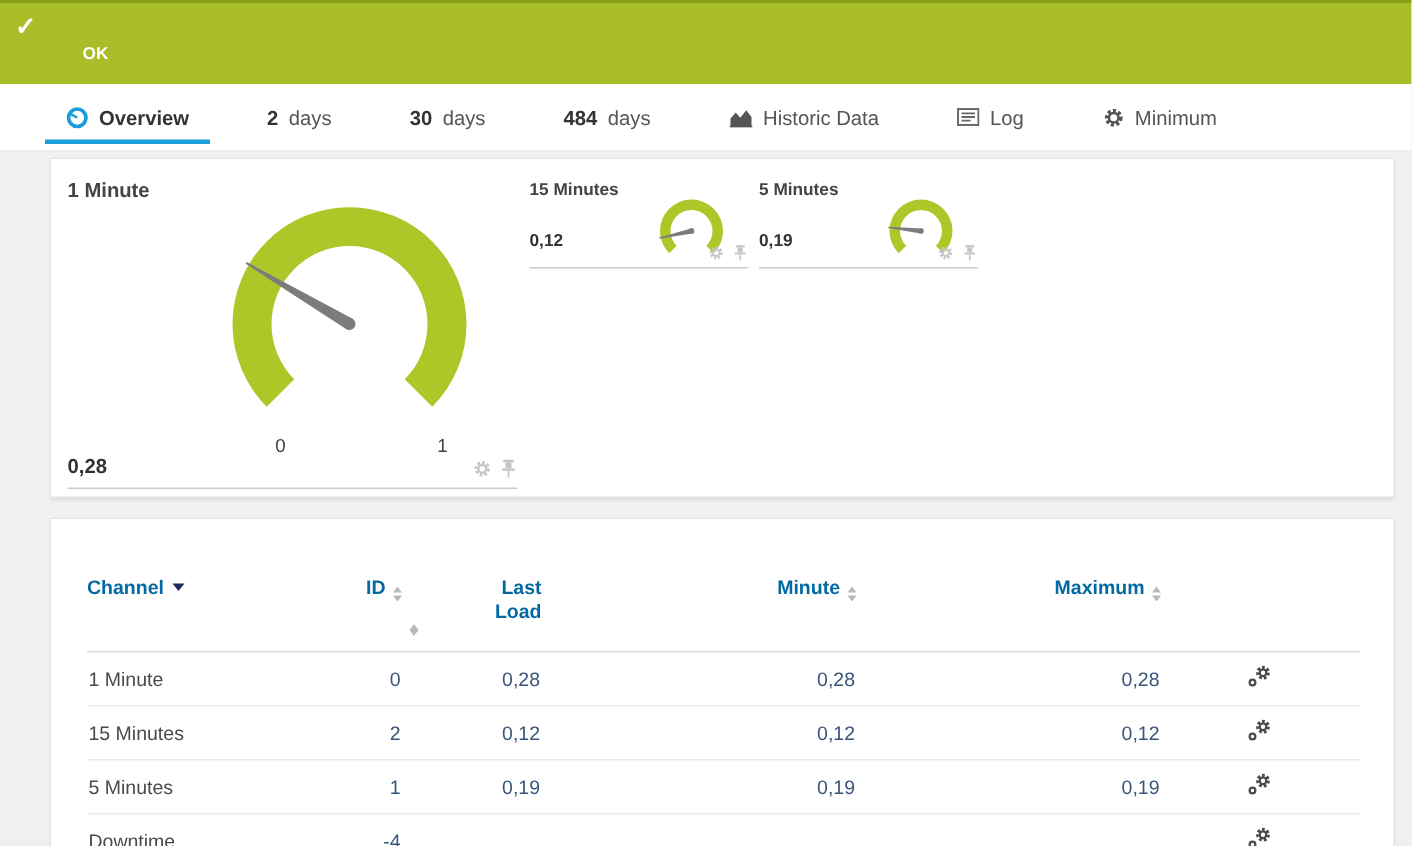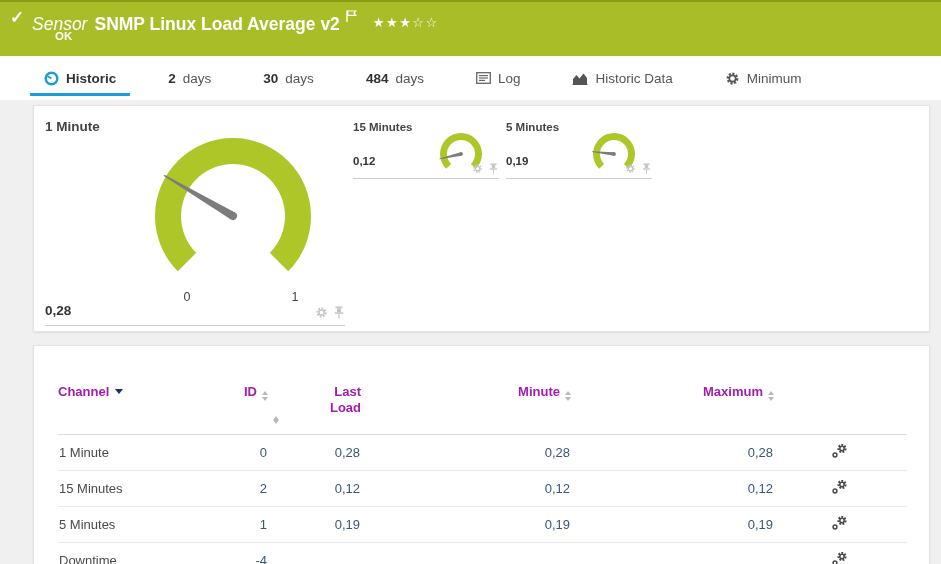--- a/index.html
+++ b/index.html
@@ -56,21 +56,21 @@
   #g15-icons{left:438px;top:57px}
   #g15-rule{left:319px;top:72px;width:146px}
   #g5-title{left:472px;top:15px}
   #g5-svg{position:absolute;left:556px;top:24px}
   #g5-value{left:472px;top:49px}
   #g5-icons{left:591px;top:57px}
   #g5-rule{left:472px;top:72px;width:146px}
 
   
   table.tbl{position:absolute;left:24px;top:38px;width:849px;border-collapse:collapse;table-layout:fixed}
-  .tbl th{font-size:13px;font-weight:700;color:#a21caf;vertical-align:top;line-height:16px;
+  .tbl th{font-size:13px;font-weight:700;color:#0369a1;vertical-align:top;line-height:16px;
     padding:0 0 10px 0;text-align:right;cursor:pointer;white-space:nowrap;border-bottom:1px solid #dcdcdc}
   .tbl th.c-channel{text-align:left}
   .tbl td{height:33px;font-size:13px;border-bottom:1px solid #e9e9e9;text-align:right;white-space:nowrap}
   .tbl td.c-channel{text-align:left;color:#4a4a4a}
   .tbl td.num{color:#3a557c}
   .c-channel{width:150px}.c-id{width:60px}.c-last{width:93px}.c-min{width:210px}.c-max{width:203px}
   .c-act{width:133px}
   .tbl td.c-act{text-align:left;padding-left:57px}
   .sort{display:inline-flex;flex-direction:column;gap:2px;margin-left:5px;vertical-align:1px}
   .sort i{display:block;width:0;height:0;border-left:3.5px solid transparent;border-right:3.5px solid transparent}
@@ -78,64 +78,58 @@
   .sort .dn{border-top:4px solid #b9b9b9}
   .sorted-caret{display:inline-block;width:0;height:0;border-left:4.5px solid transparent;
     border-right:4.5px solid transparent;border-top:5px solid #1b2e5e;margin-left:6px;vertical-align:2px}
   .hdr-2line span{display:block}
 </style>
 </head>
 <body>
 
 <div class="app-header">
   <span class="check">✓</span>
-  <div class="title-line">
-    <span class="sensor-kind">Sensor</span><span class="sensor-title">SNMP Linux Load Average v2</span><span class="flag"><svg width="11" height="12" viewBox="0 0 11 12">
-          <path d="M1 .5 V12" stroke="#fff" stroke-width="1.4" fill="none"></path>
-          <path d="M1.8 1 h8 l-1.8 2.2 1.8 2.2 h-8 z" fill="none" stroke="#fff" stroke-width="1.2"></path>
-        </svg></span><span class="stars">★★★☆☆</span>
-  </div>
   <div class="status">OK</div>
 </div>
 
 <div class="tabbar">
   <div class="tab active">
     <svg width="15" height="15" viewBox="0 0 16 16">
         <circle cx="8" cy="8" r="6.2" fill="none" stroke="#1b9dd9" stroke-width="2.6"></circle>
         <line x1="8" y1="8" x2="3.6" y2="5.4" stroke="#1b9dd9" stroke-width="1.8"></line>
       </svg>
-    <span>Historic</span>
+    <span>Overview</span>
   </div>
   <div class="tab">
     <span class="num">2</span>
     <span>days</span>
   </div>
   <div class="tab">
     <span class="num">30</span>
     <span>days</span>
   </div>
   <div class="tab">
     <span class="num">484</span>
     <span>days</span>
+  </div>
+  <div class="tab">
+    <svg width="16" height="13" viewBox="0 0 16 13">
+        <path d="M1 12 V7 l3.5-4 3 3.5 4-5 3.5 4.5 V12 z" fill="#555"></path>
+        <path d="M0.5 12.5 h15" stroke="#555" stroke-width="1.2"></path>
+      </svg>
+    <span>Historic Data</span>
   </div>
   <div class="tab">
     <svg width="15" height="12" viewBox="0 0 15 12">
         <rect x="0.7" y="0.7" width="13.6" height="10.6" fill="none" stroke="#666" stroke-width="1.3"></rect>
         <line x1="3" y1="3.6" x2="12" y2="3.6" stroke="#666" stroke-width="1.2"></line>
         <line x1="3" y1="6" x2="12" y2="6" stroke="#666" stroke-width="1.2"></line>
         <line x1="3" y1="8.4" x2="9" y2="8.4" stroke="#666" stroke-width="1.2"></line>
       </svg>
     <span>Log</span>
-  </div>
-  <div class="tab">
-    <svg width="16" height="13" viewBox="0 0 16 13">
-        <path d="M1 12 V7 l3.5-4 3 3.5 4-5 3.5 4.5 V12 z" fill="#555"></path>
-        <path d="M0.5 12.5 h15" stroke="#555" stroke-width="1.2"></path>
-      </svg>
-    <span>Historic Data</span>
   </div>
   <div class="tab">
     <svg width="15" height="15" viewBox="0 0 16 16">
         <circle cx="8" cy="8" r="5" fill="none" stroke="#555" stroke-width="2.6" stroke-dasharray="2.2 1.6"></circle>
         <circle cx="8" cy="8" r="3.4" fill="none" stroke="#555" stroke-width="1.8"></circle>
       </svg>
     <span>Minimum</span>
   </div>
 </div>
 

